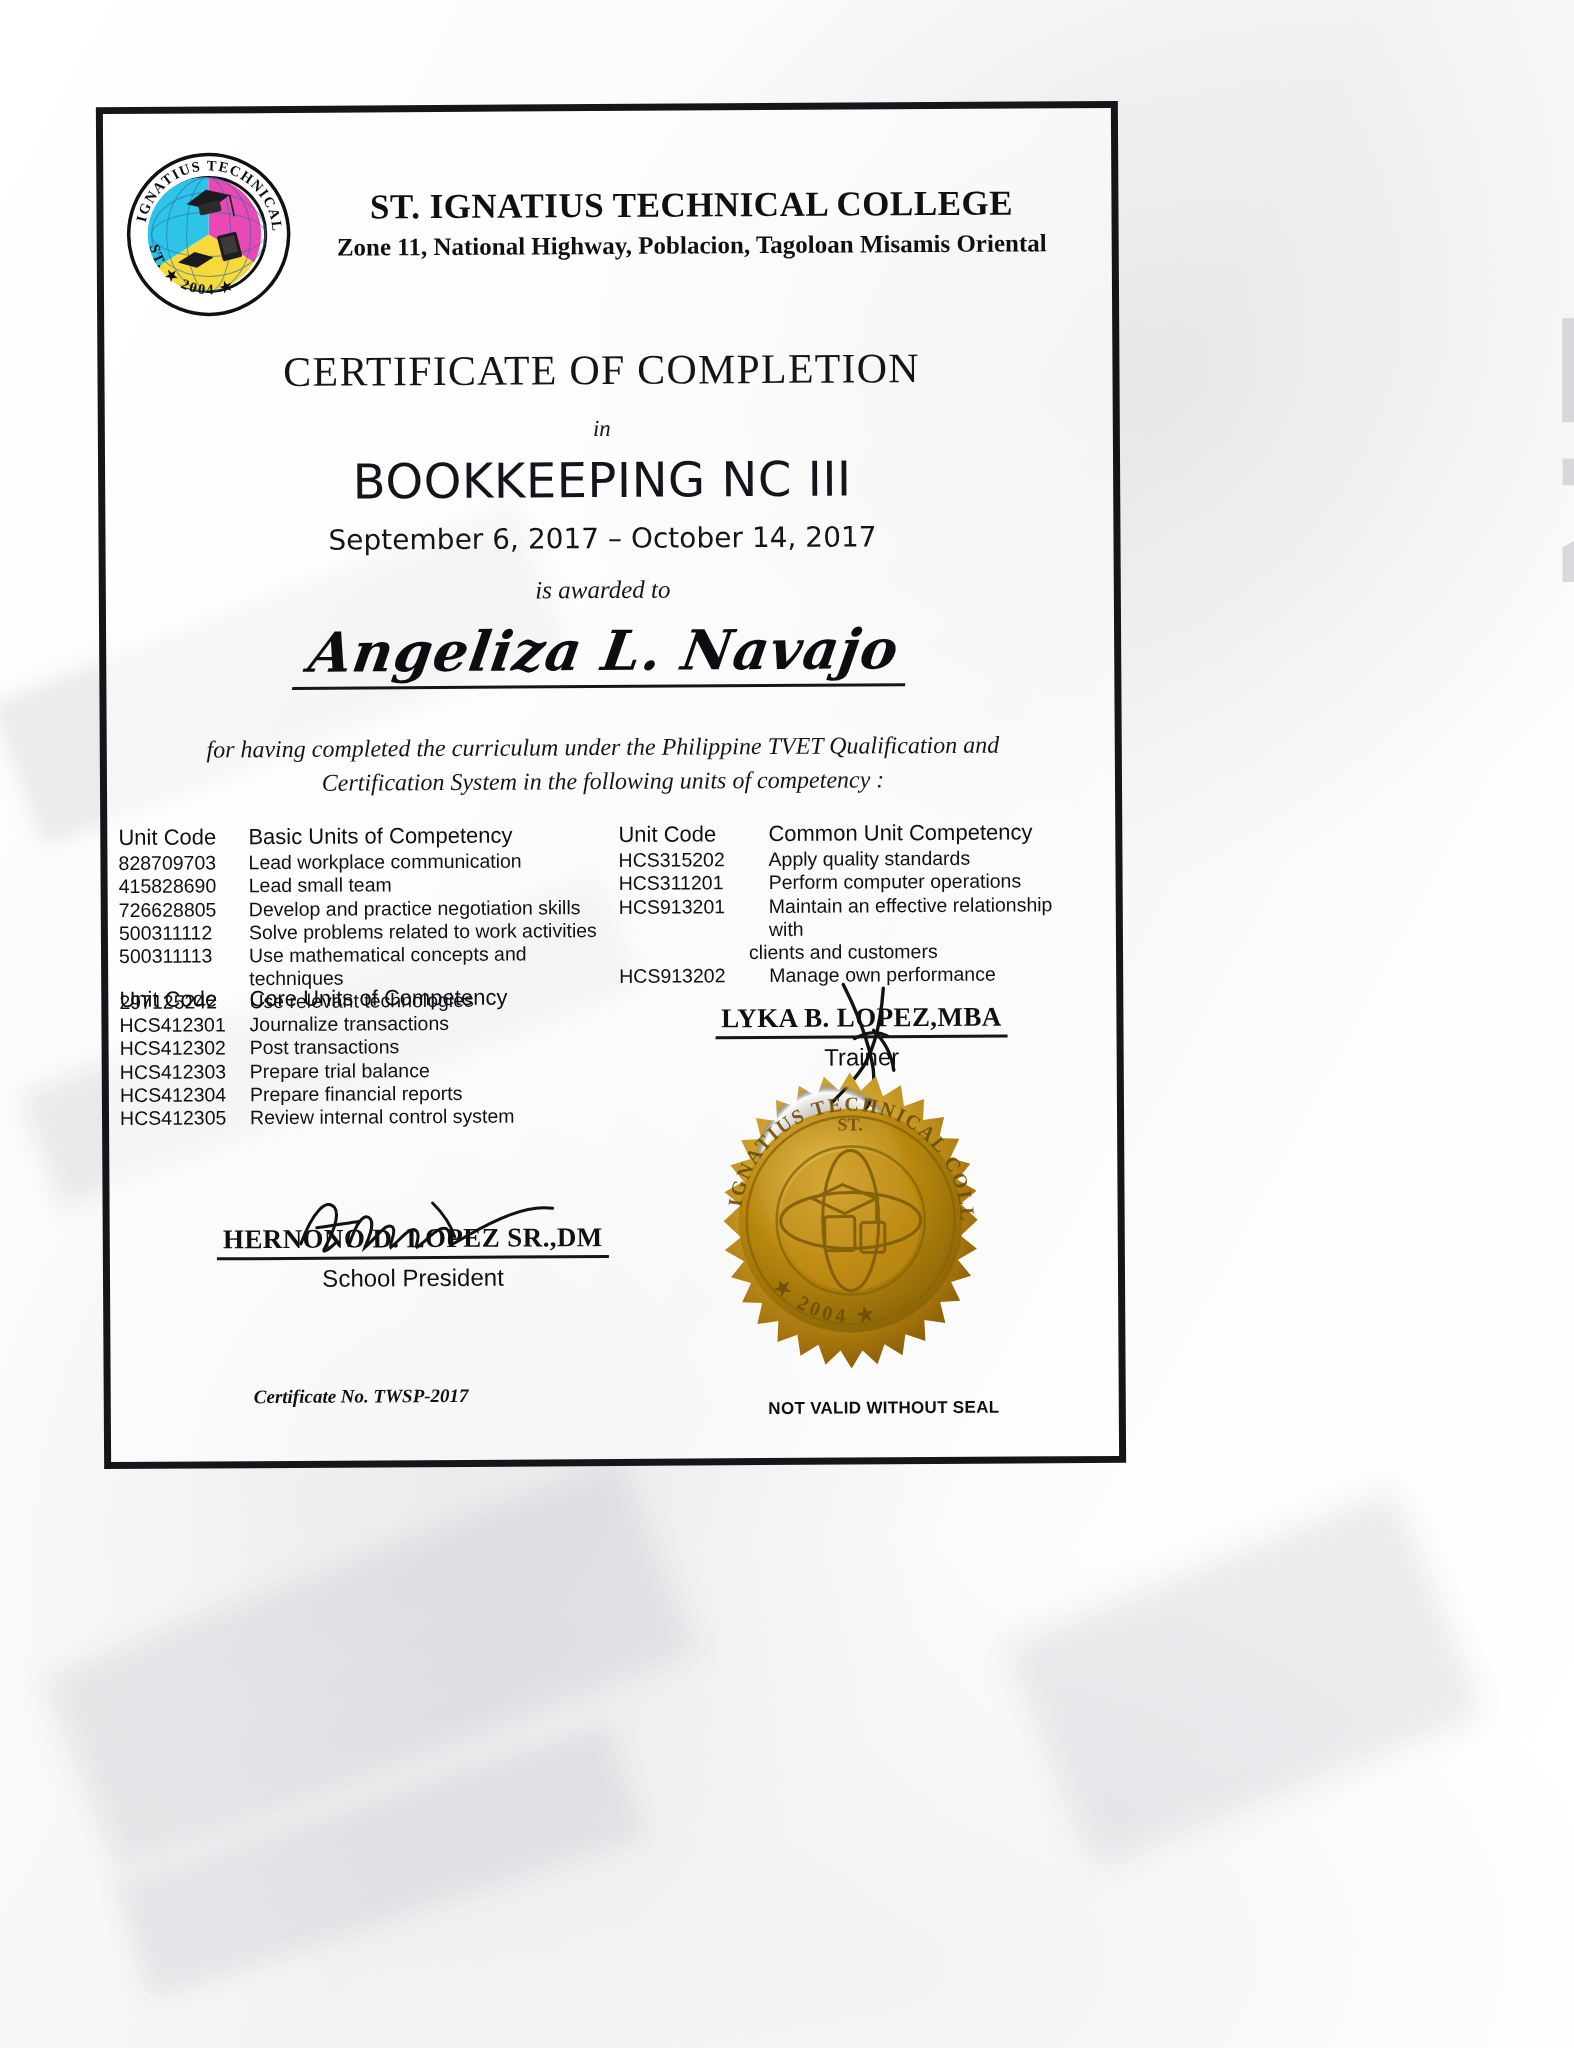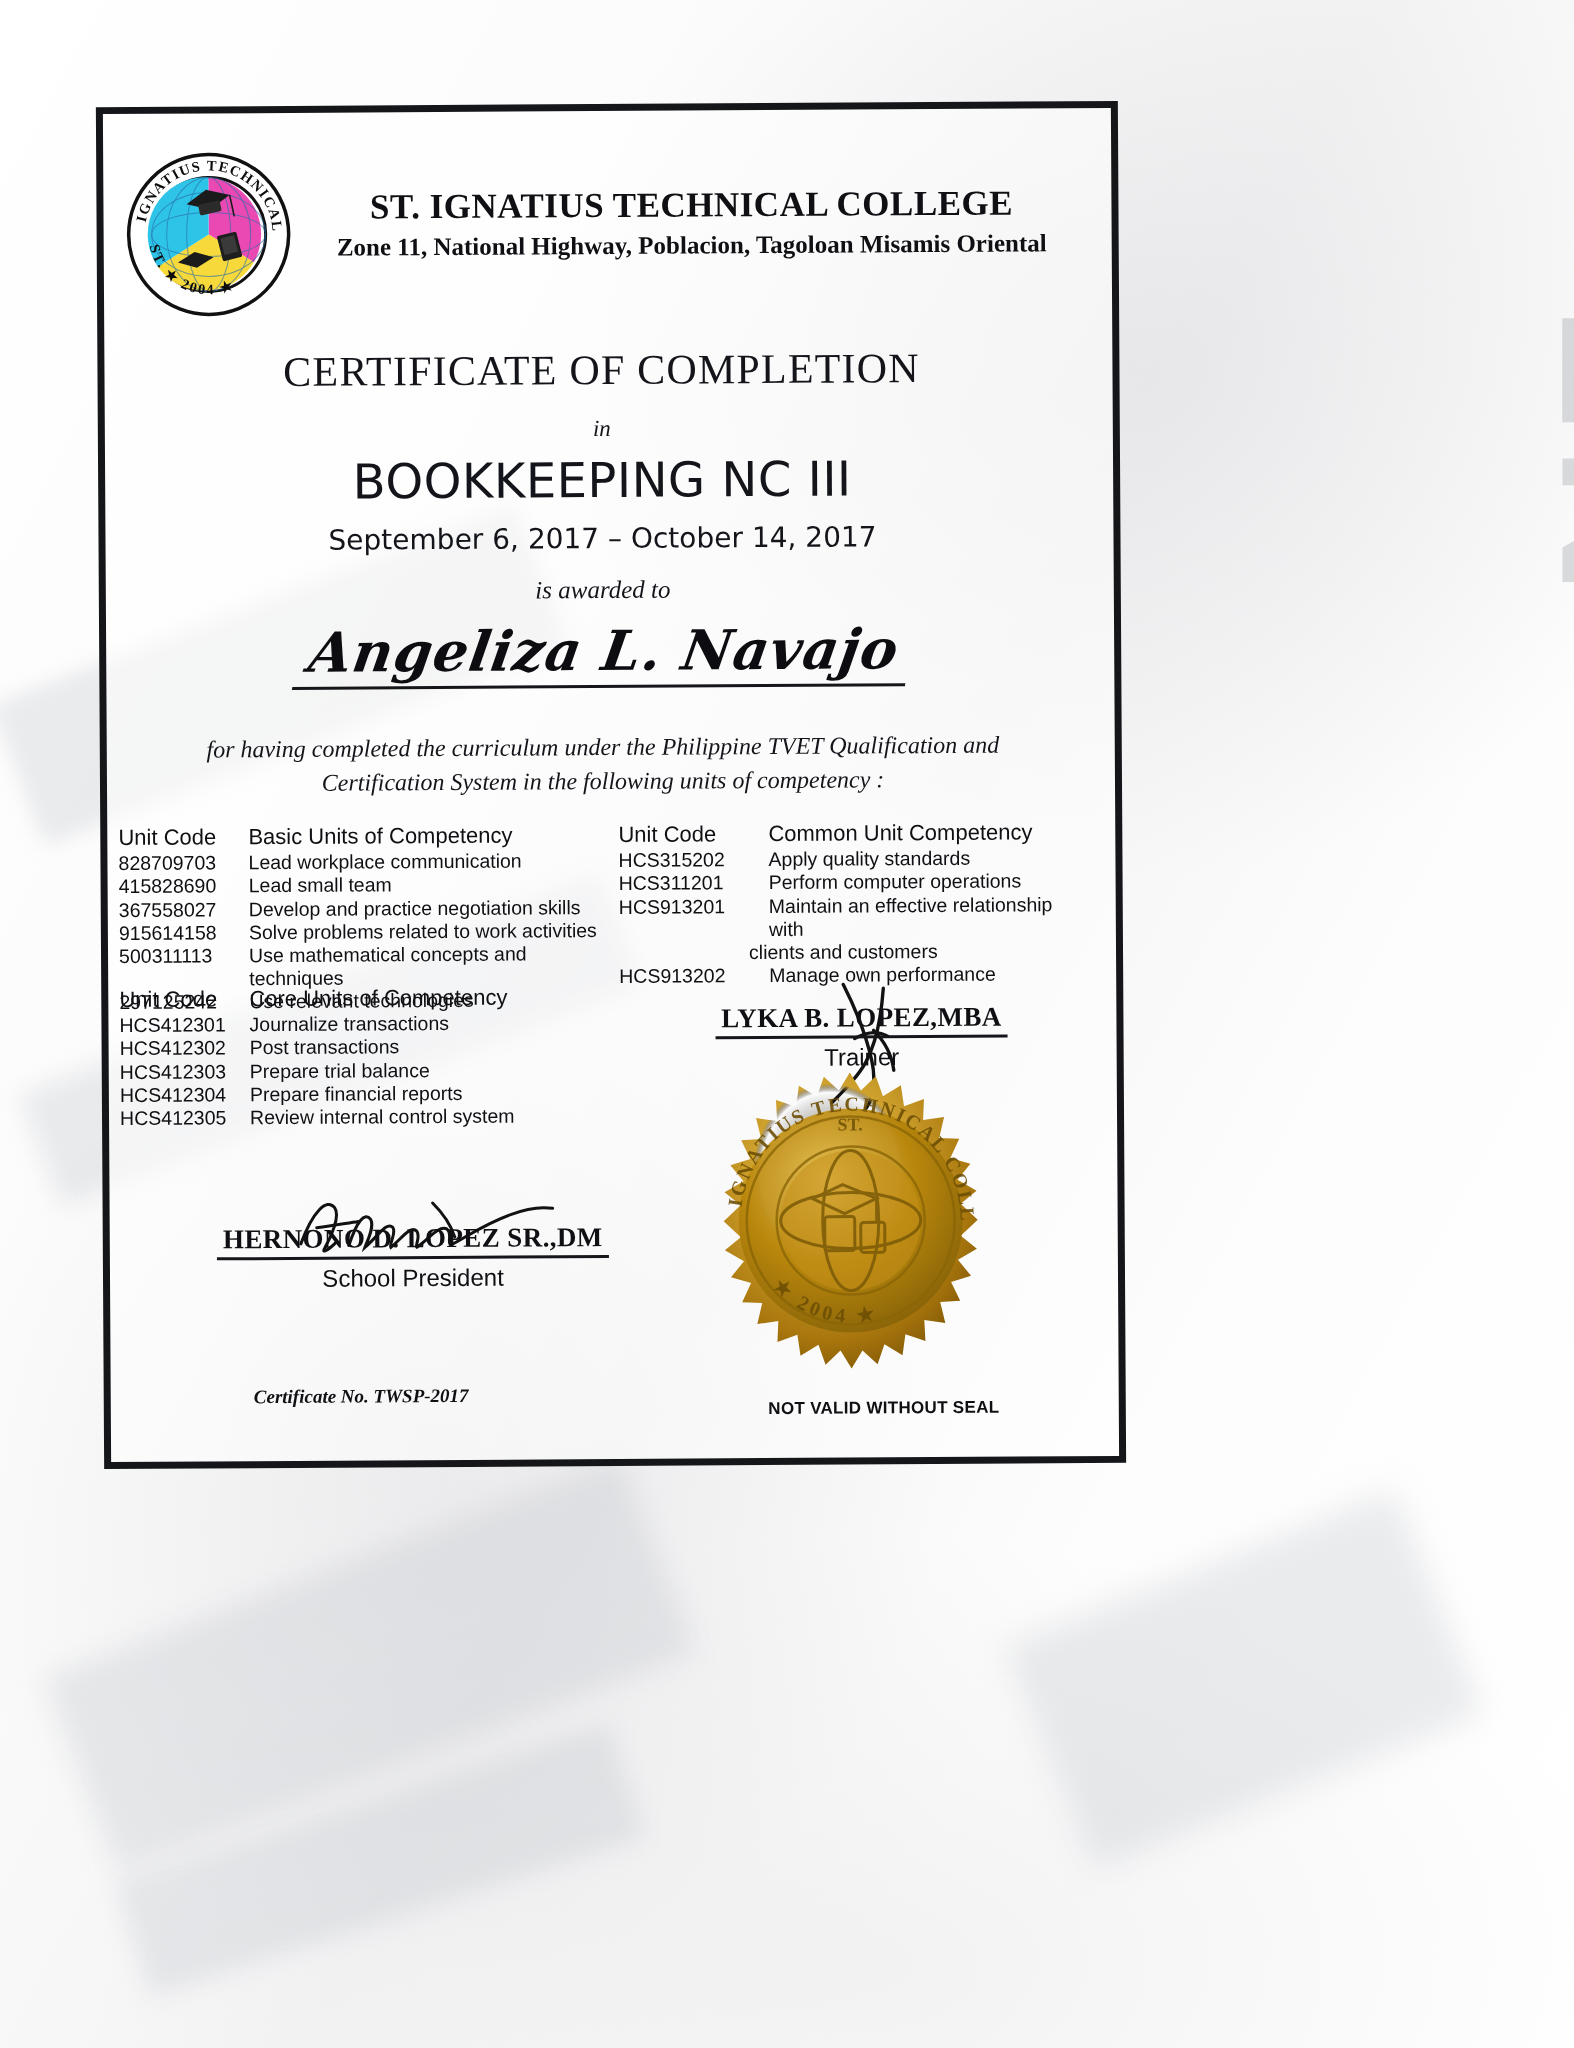--- a/index.html
+++ b/index.html
@@ -225,25 +225,25 @@
     </div>
     <div class="comp-row">
       <span class="code">828709703</span>
       <span class="desc">Lead workplace communication</span>
     </div>
     <div class="comp-row">
       <span class="code">415828690</span>
       <span class="desc">Lead small team</span>
     </div>
     <div class="comp-row">
-      <span class="code">367558027</span>
+      <span class="code">726628805</span>
       <span class="desc">Develop and practice negotiation skills</span>
     </div>
     <div class="comp-row">
-      <span class="code">915614158</span>
+      <span class="code">500311112</span>
       <span class="desc">Solve problems related to work activities</span>
     </div>
     <div class="comp-row">
       <span class="code">500311113</span>
       <span class="desc">Use mathematical concepts and techniques</span>
     </div>
     <div class="comp-row">
       <span class="code">297125242</span>
       <span class="desc">Use relevant technologies</span>
     </div>

